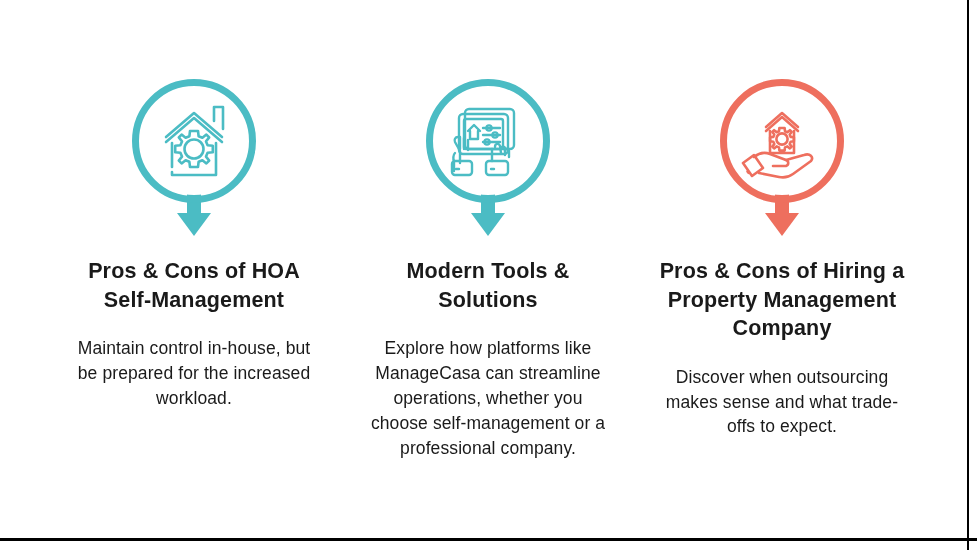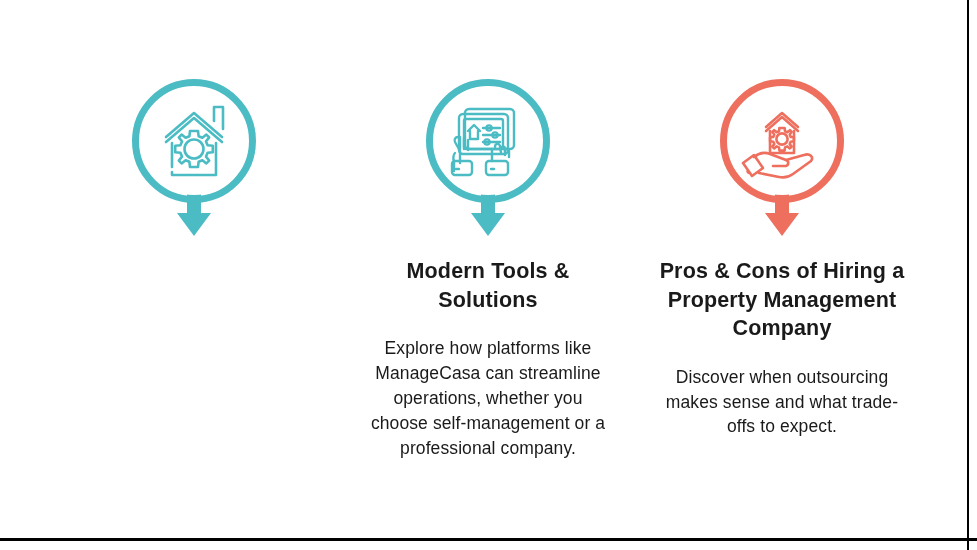--- a/index.html
+++ b/index.html
@@ -116,20 +116,22 @@
             <path d="M47 62 L75 38 L103 62"></path>
             <path d="M47 67 L75 43 L103 67"></path>
             <path d="M95 46 L95 32 L104 32 L104 54"></path>
             <path d="M53 68 L53 92"></path>
             <path d="M53 97 L53 100 L97 100 L97 68"></path>
             <circle cx="75" cy="74" r="9.5"></circle>
             <path d="M75 56 L79 56 L79.6 61.2 L83.4 62.8 L87.4 59.6 L90.2 62.4 L87 66.4 L88.6 70.2 L93.8 70.8 L93.8 77.2 L88.6 77.8 L87 81.6 L90.2 85.6 L87.4 88.4 L83.4 85.2 L79.6 86.8 L79 92 L71 92 L70.4 86.8 L66.6 85.2 L62.6 88.4 L59.8 85.6 L63 81.6 L61.4 77.8 L56.2 77.2 L56.2 70.8 L61.4 70.2 L63 66.4 L59.8 62.4 L62.6 59.6 L66.6 62.8 L70.4 61.2 L71 56 Z"></path>
           </g>
         </svg>
       </div>
+      <div class="title">Pros &amp; Cons of HOA Self-Management</div>
+      <div class="desc">Maintain control in-house, but be prepared for the increased workload.</div>
     </div>
 
     <div class="col col-3">
       <div class="badge">
         <svg width="150" height="172" viewBox="0 0 150 172" xmlns="http://www.w3.org/2000/svg">
           <path d="M68 100 L82 100 L82 138 L92 138 L75 161 L58 138 L68 138 Z" fill="#4BBCC4"></path>
           <circle cx="75" cy="66" r="58.5" fill="none" stroke="#4BBCC4" stroke-width="7"></circle>
           <circle cx="75" cy="66" r="54" fill="#ffffff"></circle>
           <g fill="none" stroke="#4BBCC4" stroke-width="2.4" stroke-linecap="round" stroke-linejoin="round">
 

